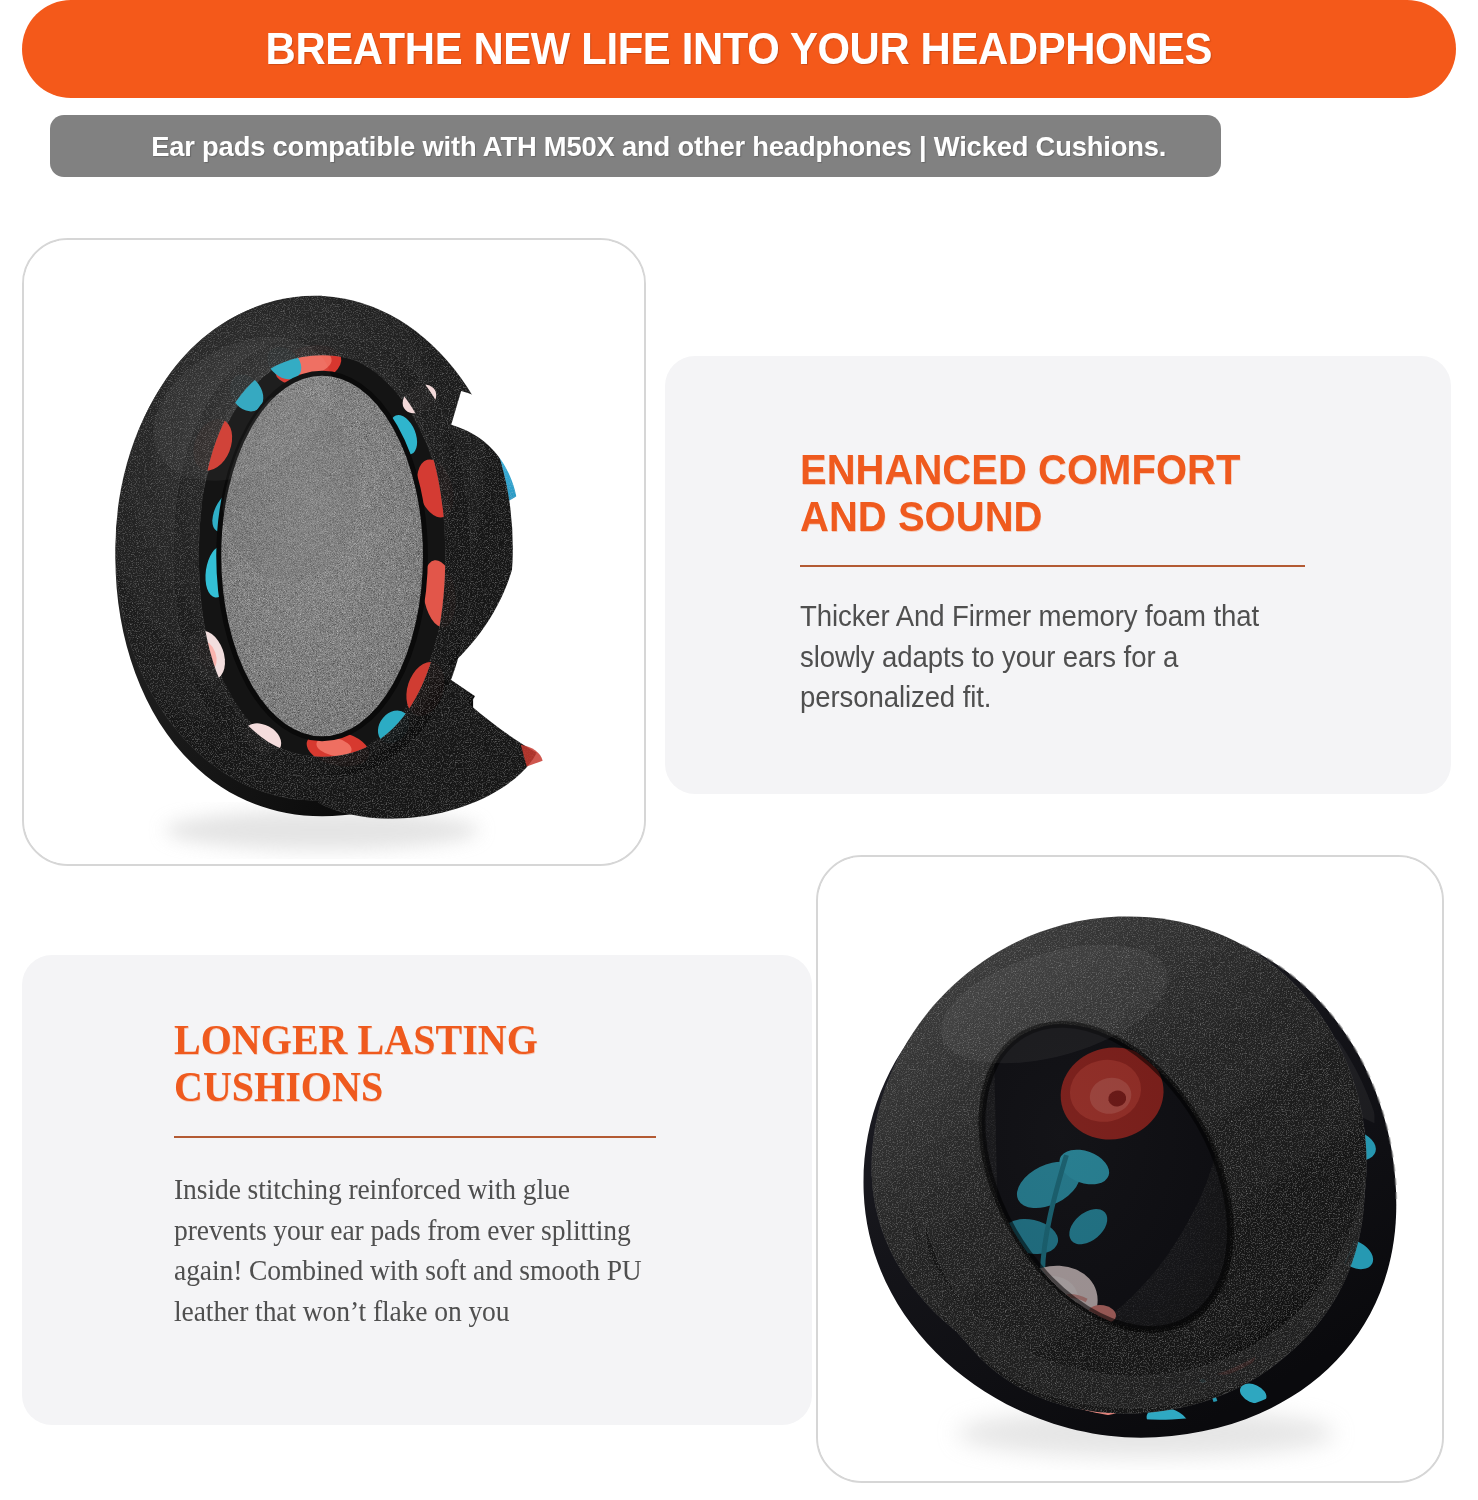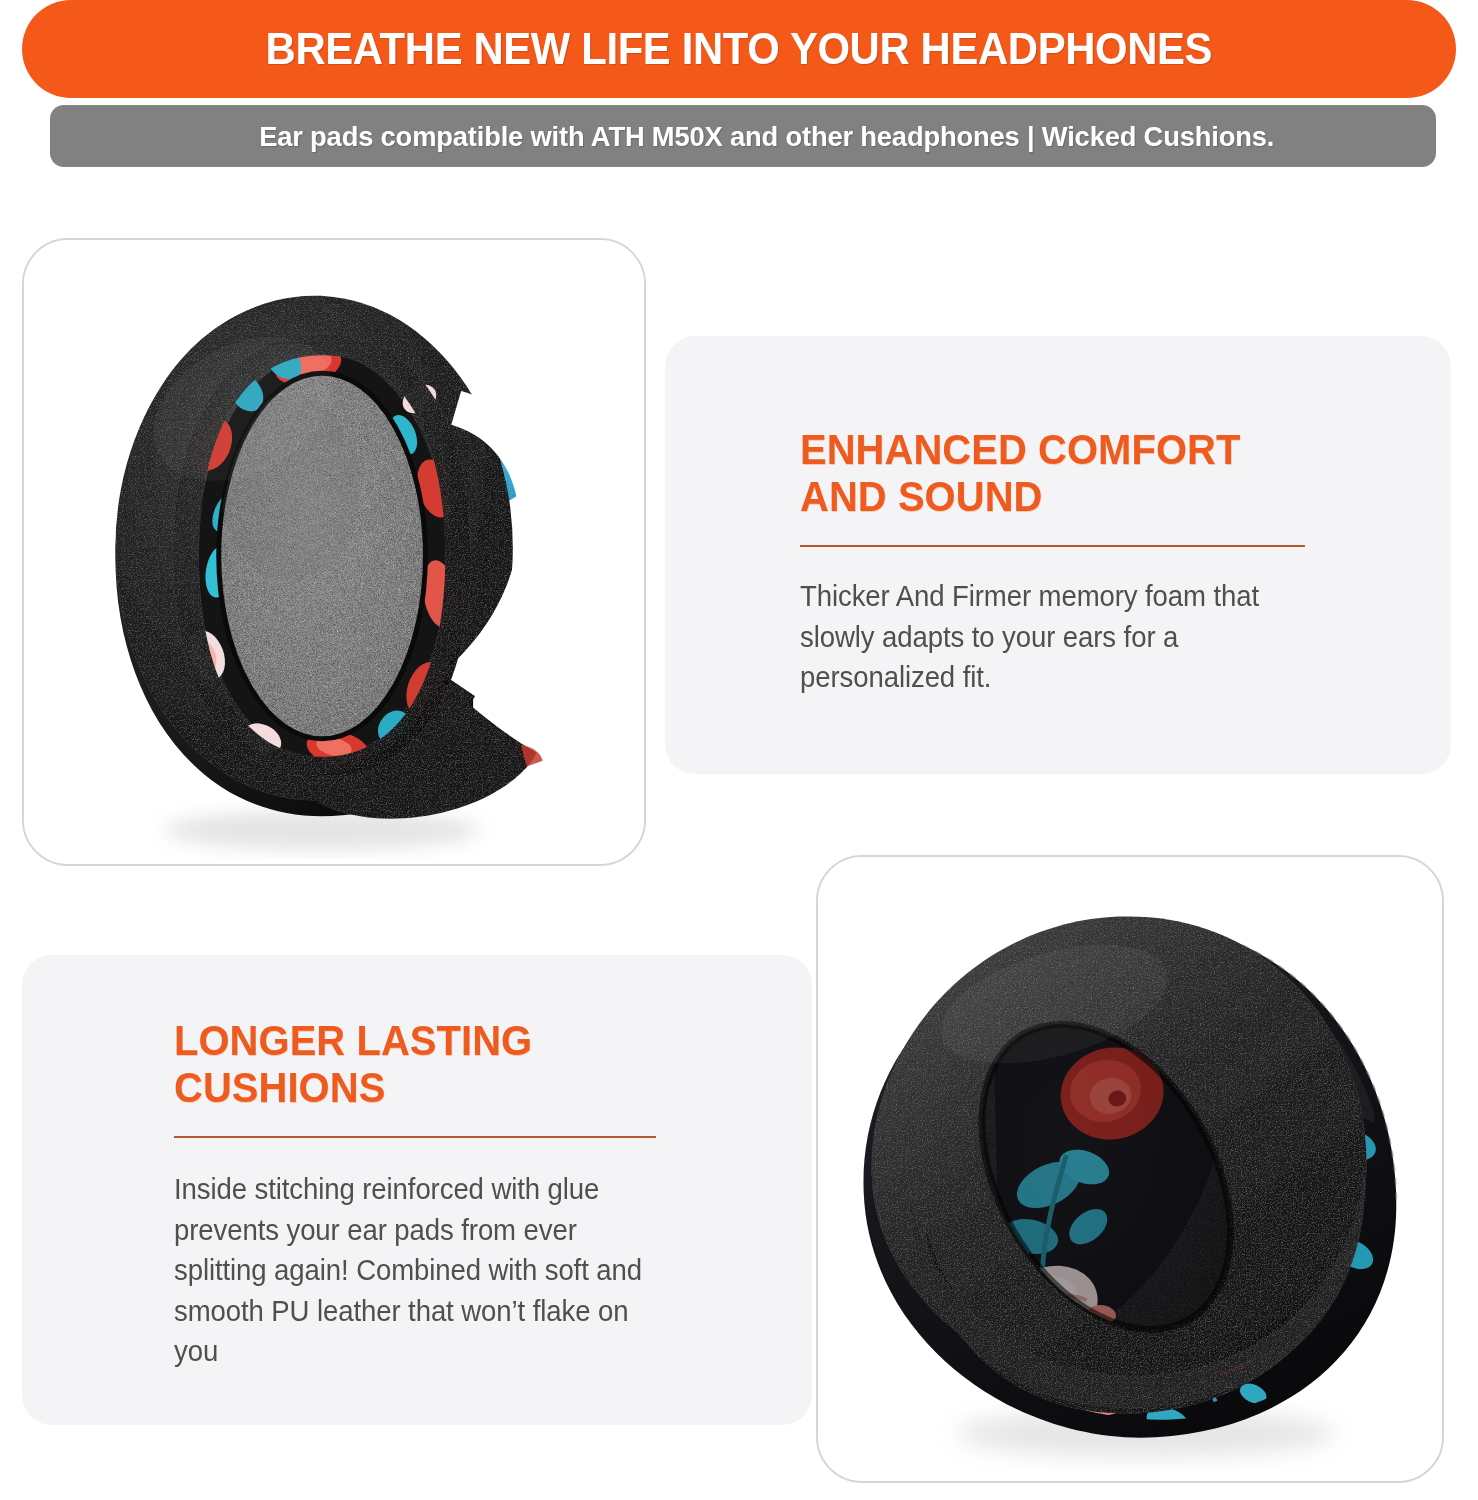--- a/index.html
+++ b/index.html
@@ -23,22 +23,22 @@
   .banner-orange .txt{
     color:#ffffff;
     font-size:45px;
     font-weight:bold;
     letter-spacing:-0.4px;
     transform:scaleX(0.93);
     white-space:nowrap;
     text-shadow:1px 1px 1px rgba(120,40,10,.30);
   }
   .banner-gray{
-    position:absolute; left:50px; top:105px;
-    width:1386px; height:62px;
+    position:absolute; left:50px; top:115px;
+    width:1171px; height:62px;
     background:#818181;
     border-radius:14px;
     display:flex; align-items:center; justify-content:center;
     z-index:2;
     padding-left:47px;
   }
   .banner-gray .txt{
     color:#ffffff;
     font-size:28.5px;
     font-weight:bold;
@@ -59,26 +59,26 @@
   #photo-top{ left:22px; top:238px; width:624px; height:628px; }
   #photo-bottom{ left:816px; top:855px; width:628px; height:628px; }
   .photo-card svg{ display:block; width:100%; height:100%; }
 
   
   .text-card{
     position:absolute;
     background:#f4f4f6;
     border-radius:30px;
   }
-  #text-top{ left:665px; top:336px; width:786px; height:438px; }
+  #text-top{ left:665px; top:356px; width:786px; height:438px; }
   #text-bottom{ left:22px; top:955px; width:790px; height:470px; }
 
   .text-inner{ position:absolute; }
   #text-top .text-inner{ left:135px; top:90px; width:520px; }
-  #text-bottom .text-inner{ left:152px; top:62px; width:500px; }
+  #text-bottom .text-inner{ left:152px; top:62px; width:500px;font-family:Liberation Serif, serif; }
 
   .heading{
     color:#ef5a1e;
     font-size:42px;
     font-weight:bold;
     line-height:1.12;
     letter-spacing:0.1px;
     transform:scaleX(0.95);
     transform-origin:left center;
     text-shadow:0.5px 0.5px 0 rgba(239,90,30,.28);

